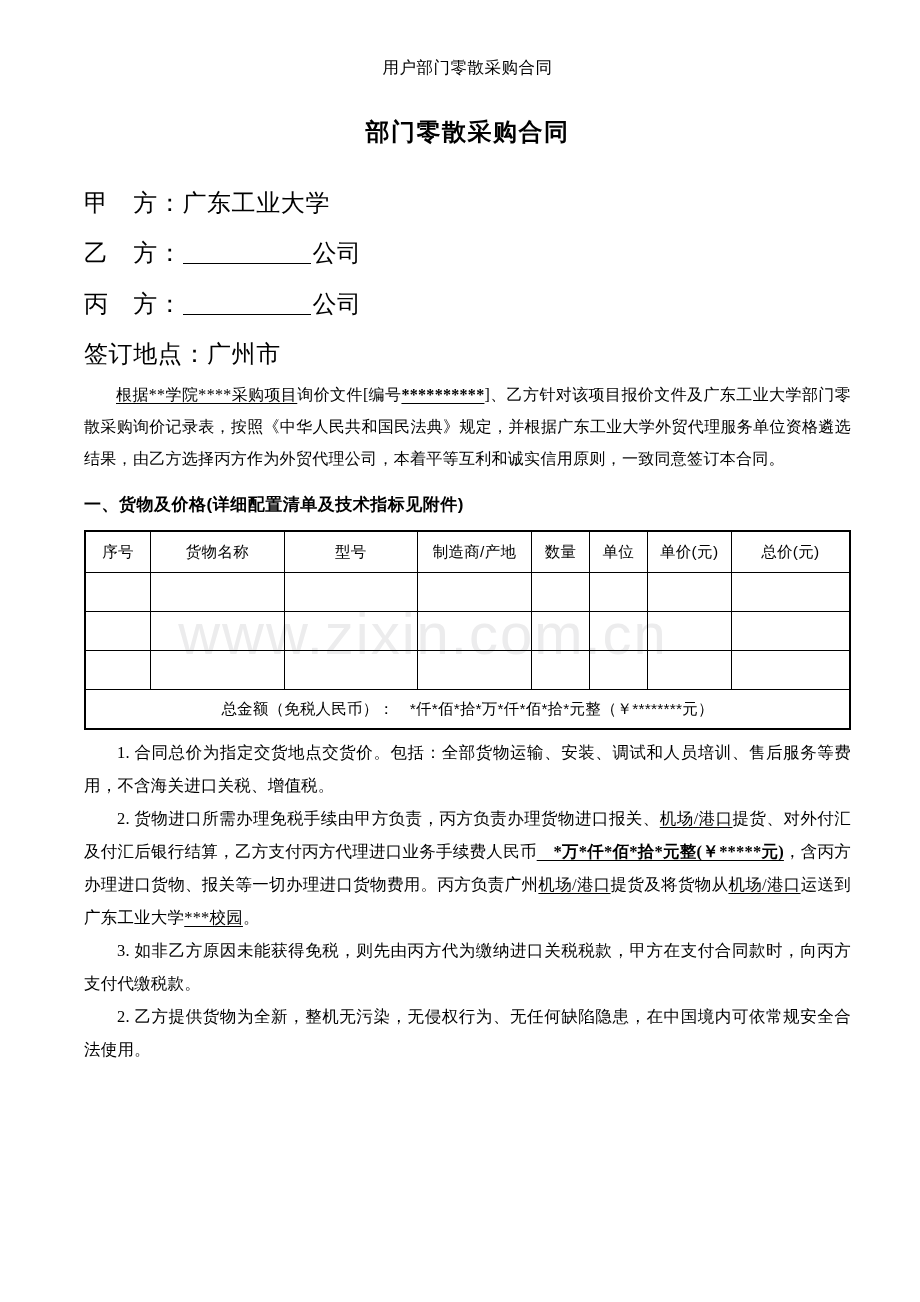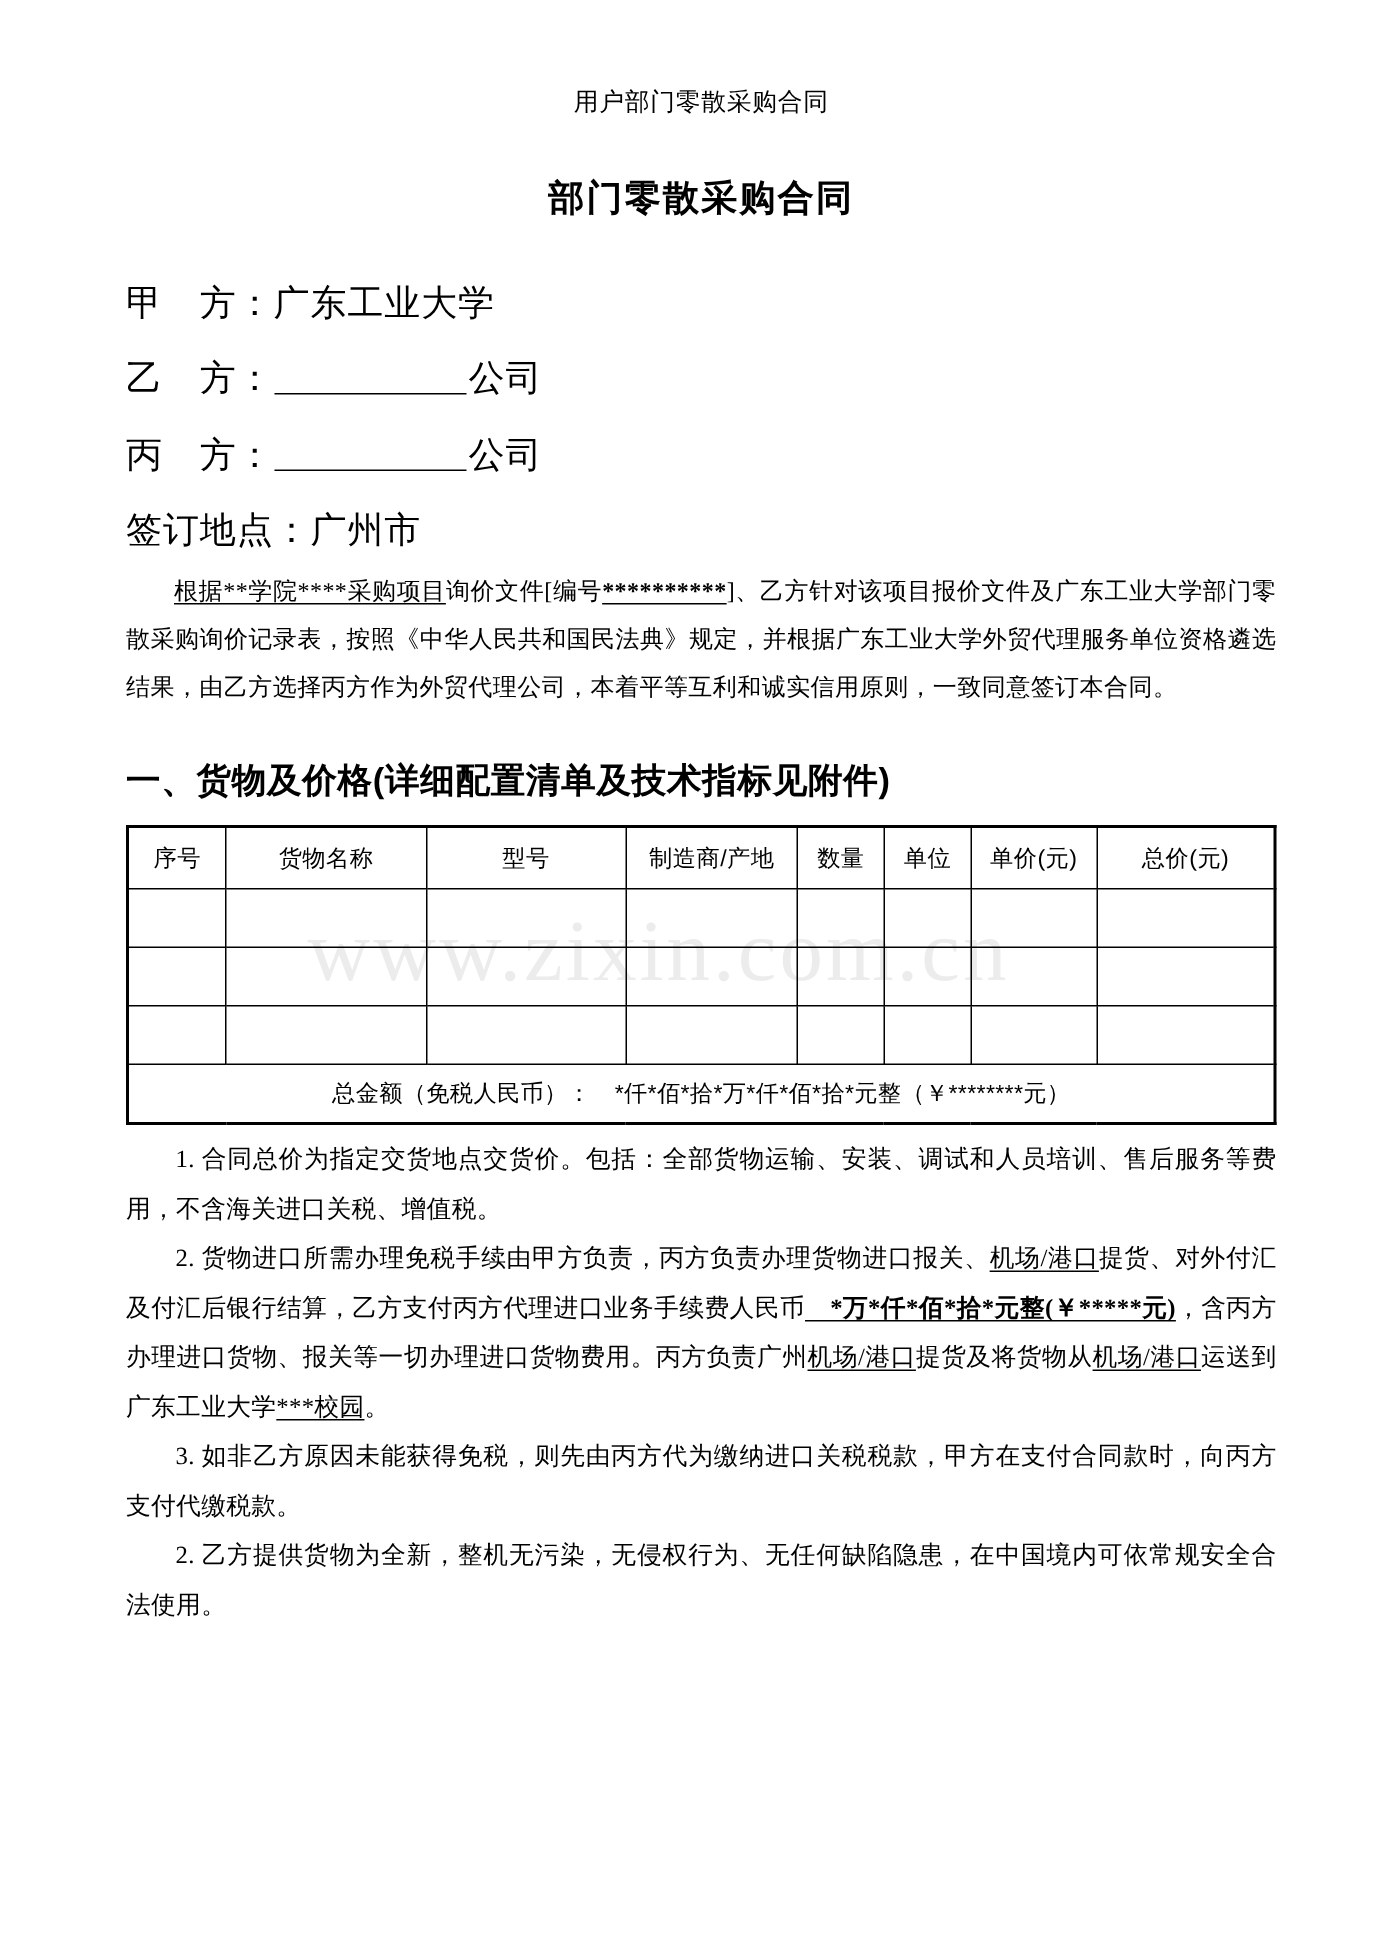--- a/index.html
+++ b/index.html
@@ -14,25 +14,25 @@
   .page {
     position: relative;
     width: 920px;
     height: 1302px;
     background: #ffffff;
     overflow: hidden;
     box-sizing: border-box;
   }
   .watermark {
     position: absolute;
-    left: 16px;
+    left: 0;
     top: 600px;
     width: 846px;
     text-align: center;
-    font-family: Liberation Serif, serif;
+    font-family: Liberation Sans, sans-serif;
     font-size: 58px;
     letter-spacing: 2px;
     color: #ececed;
     user-select: none;
     pointer-events: none;
     z-index: 0;
     white-space: nowrap;
   }
   .content {
     position: relative;
@@ -90,25 +90,25 @@
   .u {
     text-decoration: underline;
     text-underline-offset: 3px;
   }
   .ub {
     text-decoration: underline;
     font-weight: bold;
     text-underline-offset: 3px;
   }
   .section-heading {
-    font-size: 23px;
+    font-size: 17px;
     font-weight: bold;
     font-family: "Liberation Sans", "DejaVu Sans", sans-serif;
     letter-spacing: 0.5px;
-    margin-top: 30px;
+    margin-top: 18px;
     margin-bottom: 14px;
   }
   table.goods {
     width: 100%;
     border-collapse: collapse;
     table-layout: fixed;
     border: 2.5px solid #000;
     font-size: 15.5px;
   }
   table.goods td, table.goods th {

